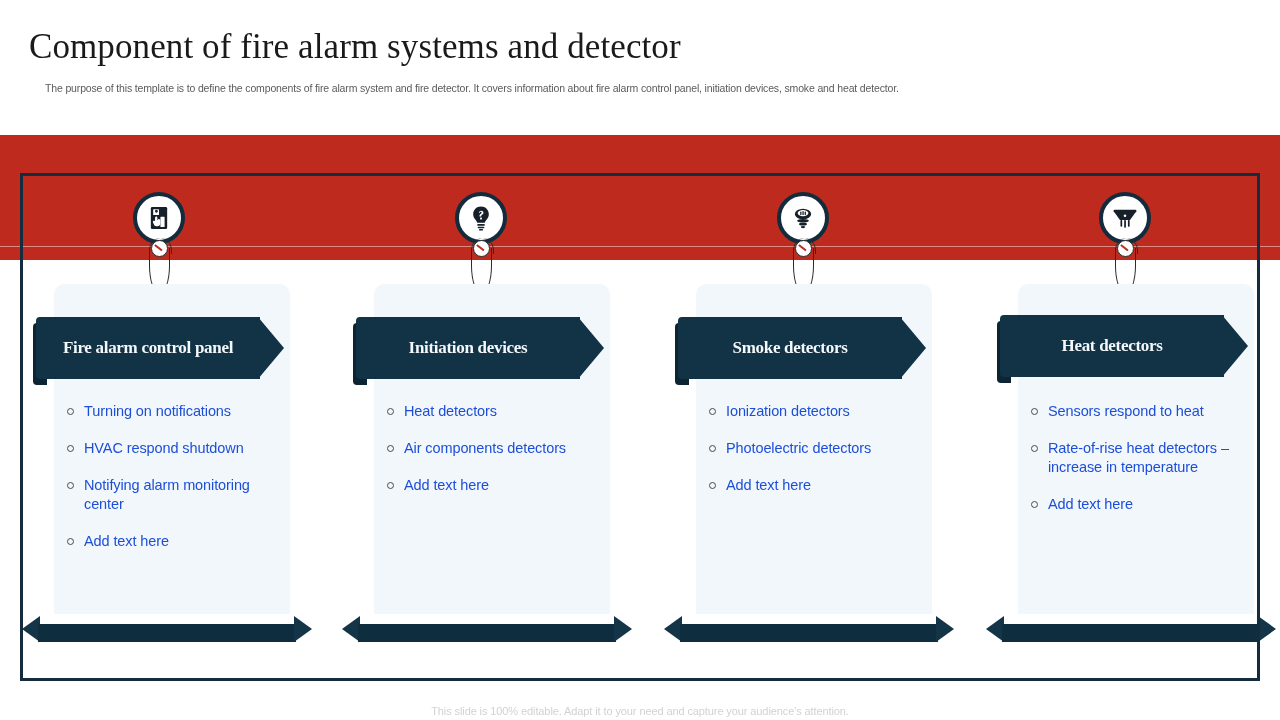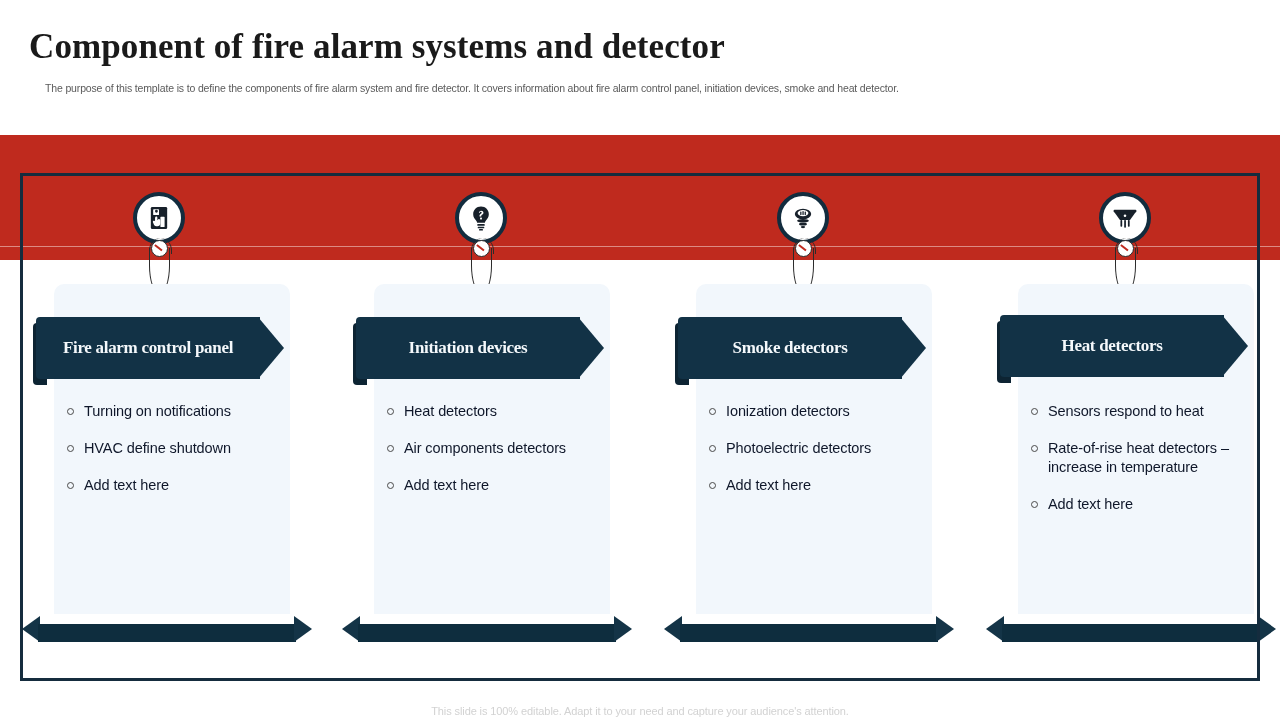--- a/index.html
+++ b/index.html
@@ -19,21 +19,21 @@
     background: #ffffff;
   }
 
   
   .slide-title {
     position: absolute;
     left: 29px;
     top: 27px;
     font-family: "Liberation Serif", serif;
     font-size: 35px;
-    font-weight: 700;
+    font-weight: 400;
     color: #1a1a1a;
     letter-spacing: 0.1px;
     white-space: nowrap;
   }
 
   .slide-subtitle {
     position: absolute;
     left: 29px;
     top: 82px;
     width: 1100px;
@@ -224,21 +224,21 @@
     width: 7px;
     height: 7px;
     margin-top: 6px;
     margin-right: 10px;
     border: 1.3px solid #4a4a4a;
     border-radius: 50%;
   }
   .bullet .txt {
     font-size: 14.5px;
     line-height: 19px;
-    color: #0f172a;
+    color: #1d4ed8;
     letter-spacing: -0.1px;
   }
 
   
   .foot {
     position: absolute;
     height: 26px;
   }
   .foot .bar {
     position: absolute;
@@ -359,21 +359,25 @@
       <span class="tip"></span>
       <span class="label">Fire alarm control panel</span>
     </div>
     <div class="bullets">
       <div class="bullet">
         <span class="dot"></span>
         <span class="txt">Turning  on notifications</span>
       </div>
       <div class="bullet">
         <span class="dot"></span>
-        <span class="txt">HVAC define shutdown</span>
+        <span class="txt">HVAC respond shutdown</span>
+      </div>
+      <div class="bullet">
+        <span class="dot"></span>
+        <span class="txt">Notifying  alarm monitoring  center</span>
       </div>
       <div class="bullet">
         <span class="dot"></span>
         <span class="txt">Add text here</span>
       </div>
     </div>
     <div class="foot" style="left:-11px; top:332px; width:290px;">
       <span class="notch-l"></span>
       <span class="bar" style="width:258px;"></span>
       <span class="notch-r" style="left:272px;"></span>

